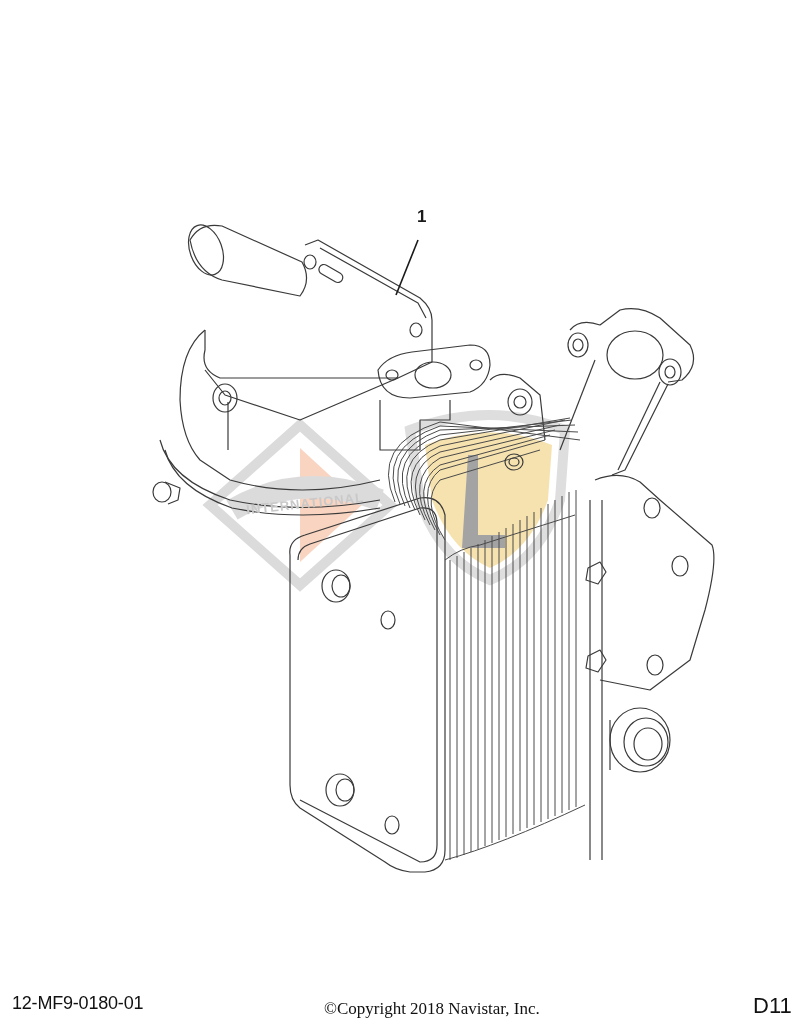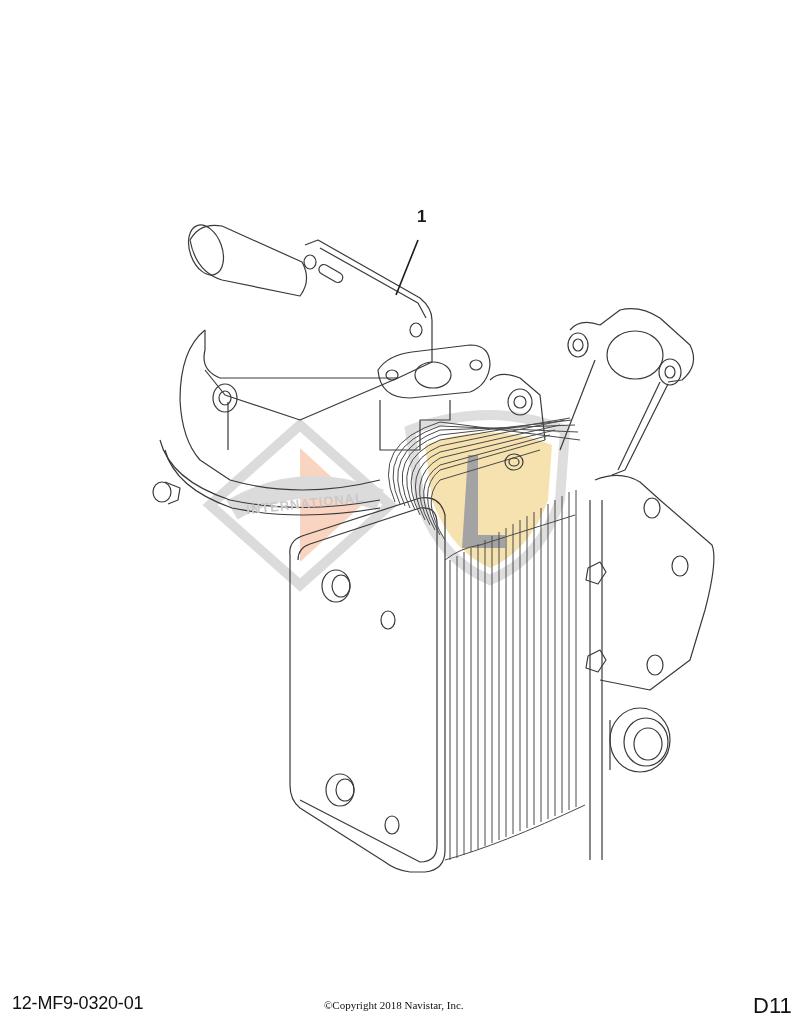--- a/index.html
+++ b/index.html
@@ -1,20 +1,20 @@
 <!DOCTYPE html>
 <html><head>
 <meta charset="utf-8">
 <style>
   html, body { margin: 0; padding: 0; background: #ffffff; }
   body { width: 803px; height: 1024px; position: relative; overflow: hidden; font-family: "Liberation Sans", sans-serif; }
   .canvas { position: absolute; left: 0; top: 0; width: 803px; height: 1024px; }
   .callout { position: absolute; left: 417px; top: 207px; font-family: "Liberation Sans", sans-serif; font-size: 17px; font-weight: bold; color: #1a1a1a; }
   .footer-left { position: absolute; left: 12px; top: 993px; font-family: "Liberation Sans", sans-serif; font-size: 18px; color: #111; letter-spacing: -0.2px; }
-  .footer-center { position: absolute; left: 324px; top: 999px; font-family: "Liberation Serif", serif; font-size: 11px; color: #111; }
+  .footer-center { position: absolute; left: 324px; top: 999px; font-family: "Liberation Serif", serif; font-size: 17px; color: #111; }
   .footer-right { position: absolute; left: 753px; top: 993px; font-family: "Liberation Sans", sans-serif; font-size: 22px; color: #111; }
   .wm-text { position: absolute; left: 246px; top: 496px; font-family: "Liberation Sans", sans-serif; font-weight: bold; font-size: 13px; color: #c9c9c9; letter-spacing: 1px; transform: rotate(-6deg); }
 </style>
 </head>
 <body>
 
 <div class="canvas">
   <svg width="803" height="1024" viewBox="0 0 803 1024" xmlns="http://www.w3.org/2000/svg">
 
     <g opacity="0.75">
@@ -139,15 +139,15 @@
     </g>
 
     <line x1="418" y1="240" x2="396" y2="295" stroke="#1a1a1a" stroke-width="1.6"></line>
   </svg>
 
   <div class="wm-text">INTERNATIONAL</div>
 
   <div class="callout">1</div>
 </div>
 
-<div class="footer-left">12-MF9-0320-01</div>
+<div class="footer-left">12-MF9-0180-01</div>
 <div class="footer-center">©Copyright 2018 Navistar, Inc.</div>
 <div class="footer-right">D11</div>
 
 </body></html>

